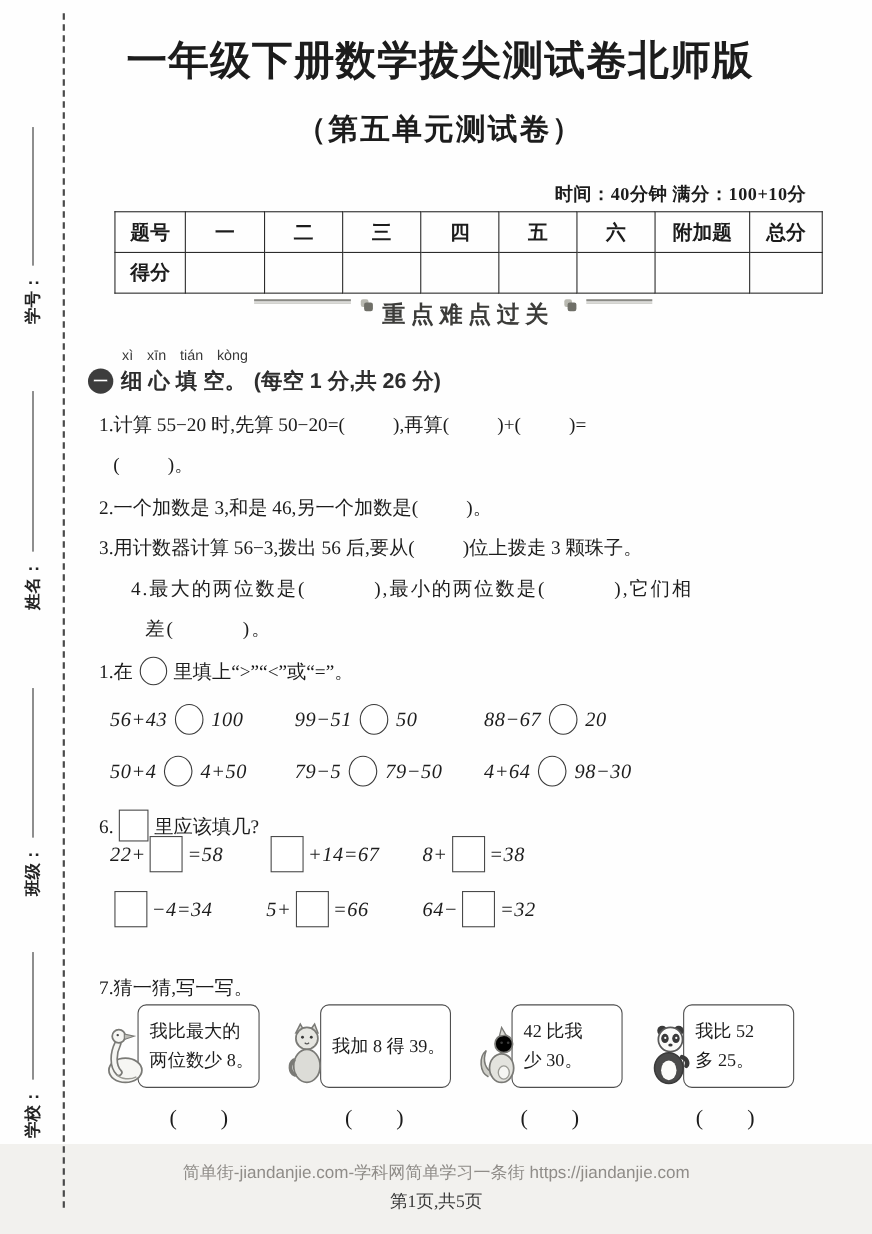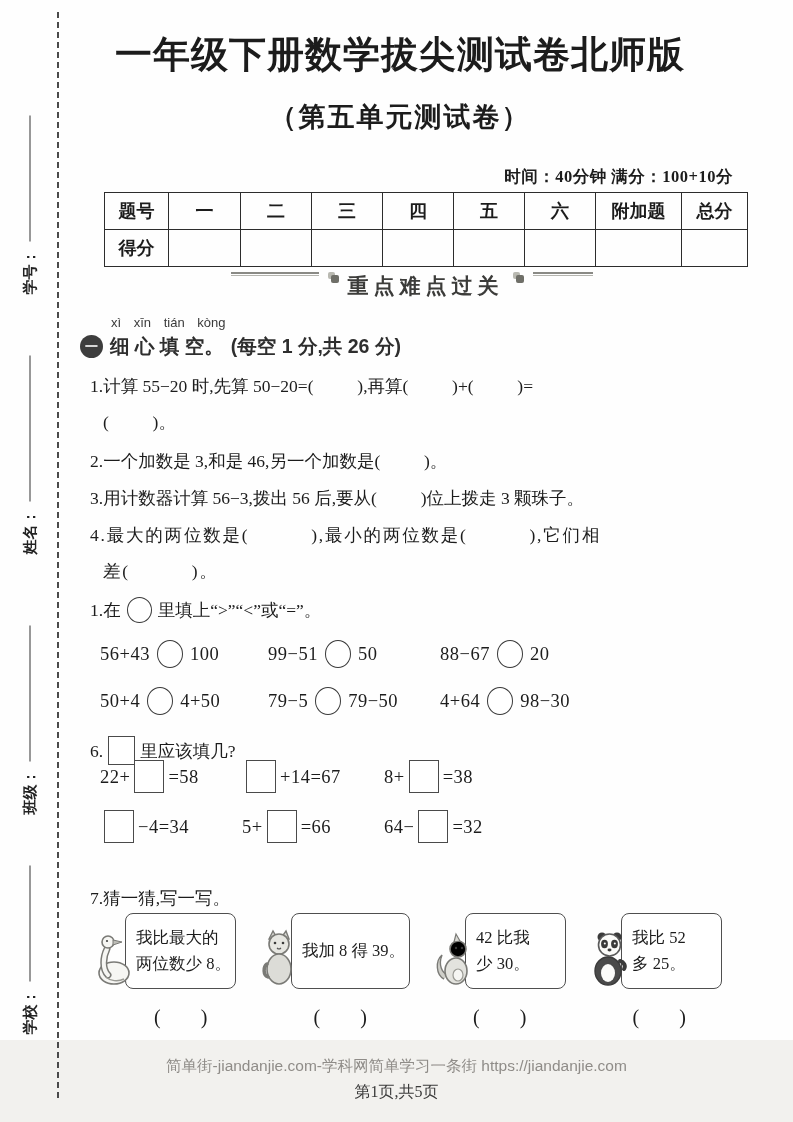--- a/index.html
+++ b/index.html
@@ -45,28 +45,28 @@
   .pinyin { position:absolute; left:111px; top:315px; font-family:"Liberation Sans", sans-serif;
     font-size:13px; color:#3a3a3a; word-spacing:9px; }
   .sec-head { position:absolute; left:80px; top:333px; display:flex; align-items:center;
     gap:7px; font-family:"Liberation Sans", sans-serif; font-weight:bold; font-size:19.5px;
     color:#2e2e2e; }
   .badge { width:23px; height:23px; border-radius:50%; background:#3d3d3d; color:#fff;
     display:inline-flex; align-items:center; justify-content:center; font-size:13px; }
   
   .q { position:absolute; left:90px; width:650px; font-size:17.5px; line-height:25px;
     white-space:pre-wrap; z-index:1; }
-  .q4sp { letter-spacing:1.8px; }
+  .q4sp { letter-spacing:1.8px;margin-left:29px; }
   .indent { padding-left:13px; }
   .inline-circle { display:inline-block; width:25px; height:26px; border:1.3px solid #3a3a3a;
     border-radius:50%; vertical-align:-7px; margin:0 6px; background:#fff; }
   .inline-box { display:inline-block; width:27px; height:29px; border:1.2px solid #4a4a4a;
     vertical-align:-8px; margin:0 5px; background:#fff; }
   .exp-grid { position:absolute; left:100px; width:640px; display:grid; z-index:1;
-    font-size:18.5px; letter-spacing:.5px; }
+    font-size:18.5px; letter-spacing:.5px;font-style:italic; }
   .g5 { grid-template-columns:168px 172px auto; row-gap:19px; top:640px; }
   .g6 { grid-template-columns:142px 142px auto; row-gap:17px; top:760px; }
   .exp-item { white-space:nowrap; }
   .cmp-circle { display:inline-block; width:26px; height:28px; border:1.3px solid #3a3a3a;
     border-radius:50%; vertical-align:-8px; margin:0 7px; background:#fff; }
   .fill-box { display:inline-block; width:30px; height:33px; border:1.2px solid #4a4a4a;
     vertical-align:-10px; margin:0 4px; background:#fff; }
   
   .bubble-row { position:absolute; left:94px; top:913px; width:628px; display:flex;
     gap:24px; z-index:1; }

